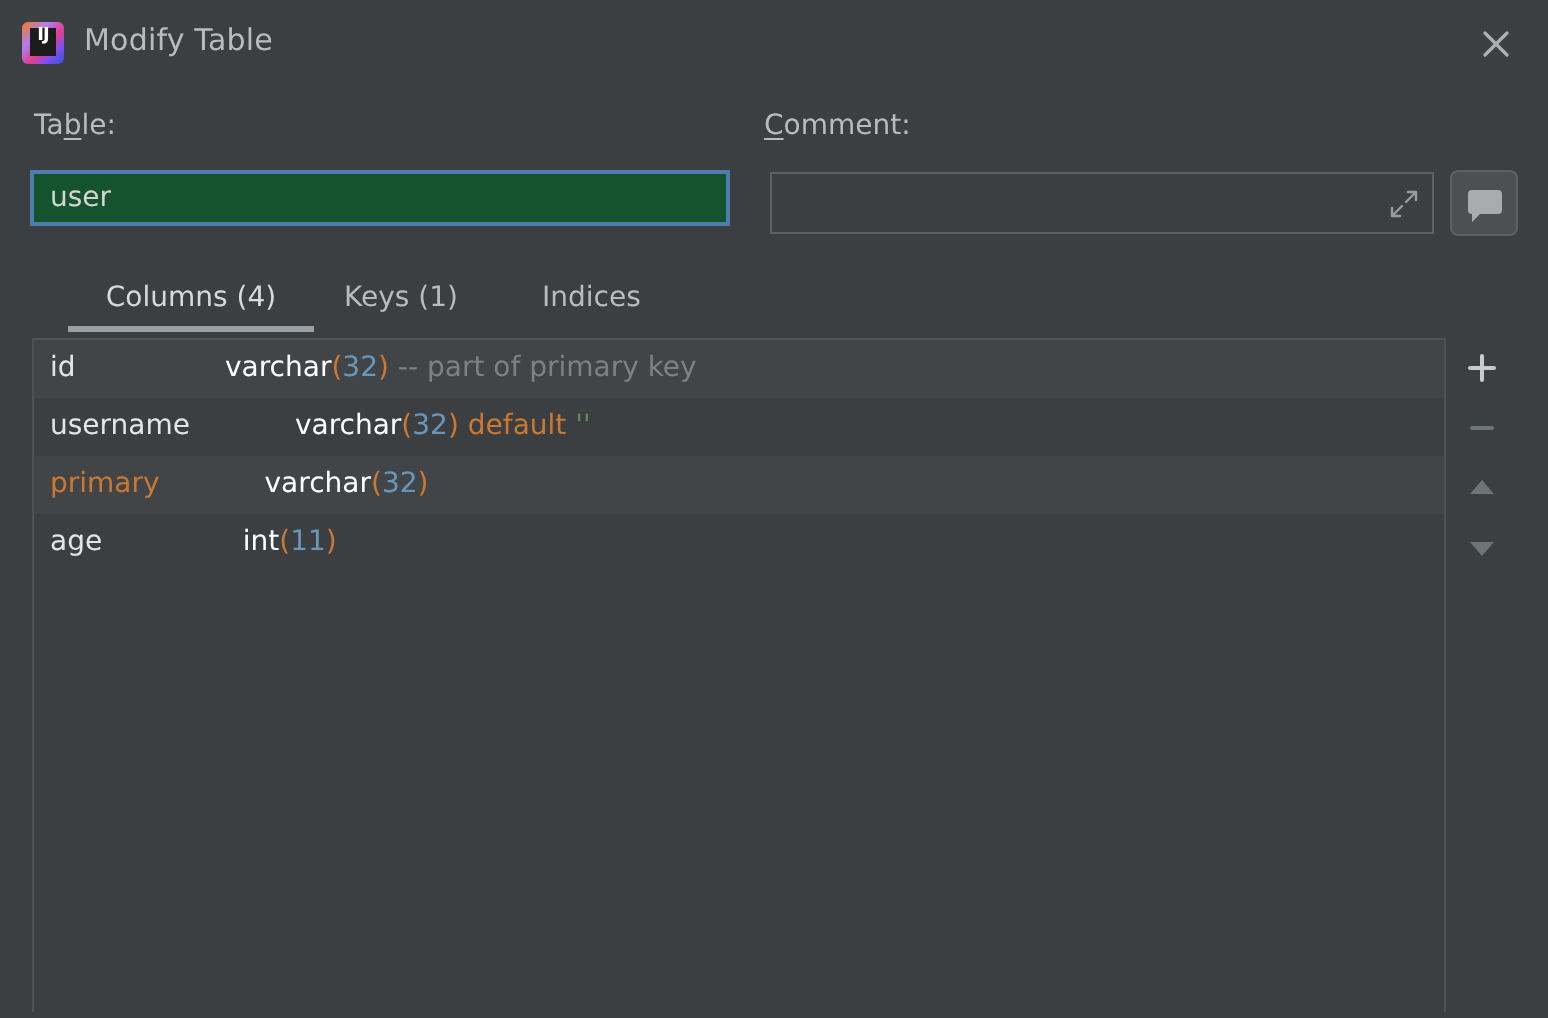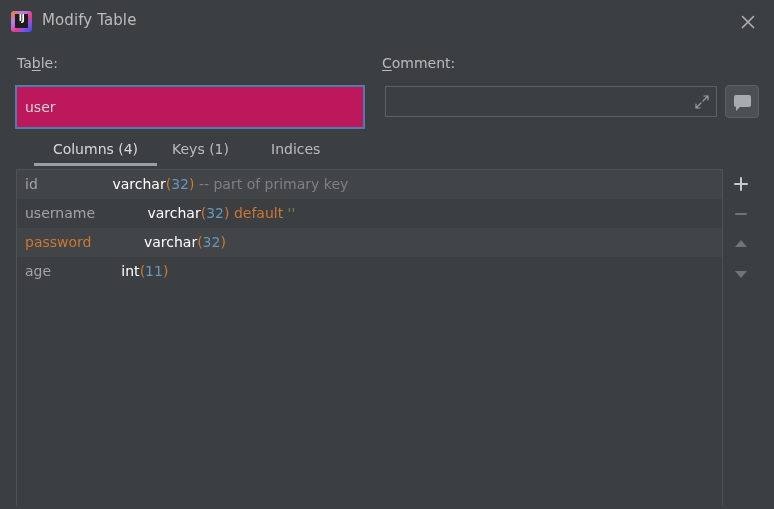--- a/index.html
+++ b/index.html
@@ -84,23 +84,23 @@
     text-decoration: underline;
     text-underline-offset: 2px;
   }
   #label-table   { left: 17px;  top: 55px; }
   #label-comment { left: 382px; top: 55px; }
 
   
   .table-input-wrap {
     position: absolute;
     left: 15px; top: 85px;
-    width: 350px; height: 44px;
+    width: 350px; height: 28px;
     border: 2px solid #4d7cad;
-    background: #be185d;
+    background: #14532d;
     box-sizing: border-box;
   }
   .table-input {
     position: absolute;
     left: 0; top: 0;
     width: 100%; height: 100%;
     border: none;
     outline: none;
     background: transparent;
     color: #d4d4d4;
@@ -213,21 +213,21 @@
     height: 29px;
     line-height: 29px;
     padding-left: 8px;
     font-size: 14px;
     white-space: nowrap;
     cursor: text;
   }
   .row.alt { background: #414547; }
   .row .seg { white-space: pre; }
 
-  .c-name    { color: #a3a3a3; }
+  .c-name    { color: #e5e5e5; }
   .c-keyword { color: #cc7832; }
   .c-type    { color: #ffffff; margin-left: 48px; }
   .c-number  { color: #6897bb; }
   .c-paren   { color: #cc7832; }
   .c-comment { color: #808080; }
   .c-string  { color: #6a8759; }
 
   
   .side-toolbar {
     position: absolute;
@@ -288,21 +288,21 @@
 
   <div class="tabs">
     <div class="tab active" id="tab-0">Columns (4)</div>
     <div class="tab" id="tab-1">Keys (1)</div>
     <div class="tab" id="tab-2">Indices</div>
   </div>
 
   <div class="grid-area" id="grid-area">
       <div class="row alt"><span class="seg c-name">id</span><span class="seg c-name">      </span><span class="seg c-type">varchar</span><span class="seg c-paren">(</span><span class="seg c-number">32</span><span class="seg c-paren">)</span><span class="seg c-name"> </span><span class="seg c-comment">-- part of primary key</span></div>
       <div class="row"><span class="seg c-name">username</span><span class="seg c-name"> </span><span class="seg c-type">varchar</span><span class="seg c-paren">(</span><span class="seg c-number">32</span><span class="seg c-paren">)</span><span class="seg c-name"> </span><span class="seg c-keyword">default</span><span class="seg c-name"> </span><span class="seg c-string">''</span></div>
-      <div class="row alt"><span class="seg c-keyword">password</span><span class="seg c-name"> </span><span class="seg c-type">varchar</span><span class="seg c-paren">(</span><span class="seg c-number">32</span><span class="seg c-paren">)</span></div>
+      <div class="row alt"><span class="seg c-keyword">primary</span><span class="seg c-name"> </span><span class="seg c-type">varchar</span><span class="seg c-paren">(</span><span class="seg c-number">32</span><span class="seg c-paren">)</span></div>
       <div class="row"><span class="seg c-name">age</span><span class="seg c-name">     </span><span class="seg c-type">int</span><span class="seg c-paren">(</span><span class="seg c-number">11</span><span class="seg c-paren">)</span></div>
     </div>
 
   <div class="side-toolbar" id="side-toolbar">
       <div class="tool-btn"><span><svg width="18" height="16" viewBox="0 0 18 16">
             <path d="M9 2 L9 14 M3 8 L15 8" stroke="#c8cbcc" stroke-width="2" stroke-linecap="round"></path>
           </svg></span></div>
       <div class="tool-btn disabled"><span><svg width="18" height="16" viewBox="0 0 18 16">
             <path d="M4 8 L14 8" stroke="#6f7476" stroke-width="2" stroke-linecap="round"></path>
           </svg></span></div>

